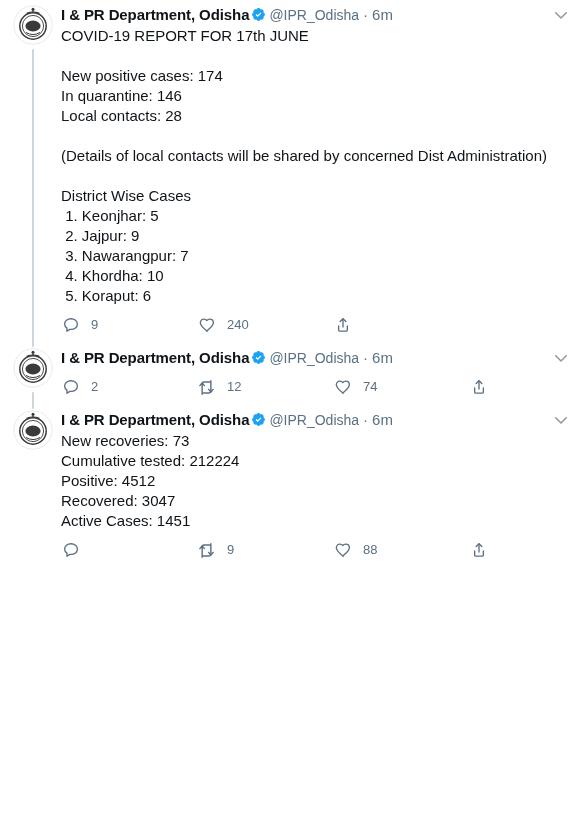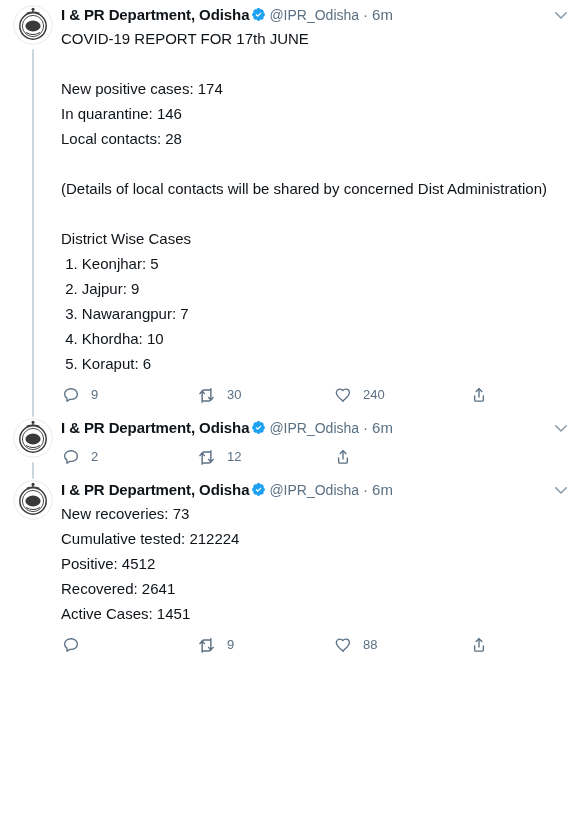--- a/index.html
+++ b/index.html
@@ -92,21 +92,21 @@
   }
   .caret {
     margin-left: auto;
     flex: 0 0 auto;
     padding-left: 8px;
     display: flex;
     align-items: center;
   }
   .body {
     font-size: 15px;
-    line-height: 25px;
+    line-height: 20px;
     color: #0f1419;
     white-space: pre-wrap;
     word-wrap: break-word;
     padding-top: 1px;
   }
   .actions {
     display: flex;
     align-items: center;
     height: 32px;
     margin-top: 3px;
@@ -194,31 +194,20 @@
         <div class="action">
           <span class="ico">
             <svg width="18" height="18" viewBox="0 0 24 24" aria-hidden="true">
               <path fill="none" stroke="#5b7083" stroke-width="1.8" stroke-linejoin="round" d="M12 3.6c-4.7 0-8.5 3.1-8.5 7 0 2.2 1.2 4.2 3.1 5.5v4.3l3.9-2.6c.5.07 1 .11 1.5.11 4.7 0 8.5-3.1 8.5-7s-3.8-7.3-8.5-7.3z"></path>
             </svg>
           </span>
           <span class="cnt">9</span>
         </div>
         <div class="action">
           <span class="ico">
-            <svg width="19" height="19" viewBox="0 0 24 24" aria-hidden="true">
-              <path fill="none" stroke="#5b7083" stroke-width="1.8" stroke-linecap="round" stroke-linejoin="round" d="M6.5 20.5V7.2a2.2 2.2 0 012.2-2.2h8.1"></path>
-              <path fill="none" stroke="#5b7083" stroke-width="1.8" stroke-linecap="round" stroke-linejoin="round" d="M3.6 9.6L6.5 6.3 9.4 9.6"></path>
-              <path fill="none" stroke="#5b7083" stroke-width="1.8" stroke-linecap="round" stroke-linejoin="round" d="M17.5 3.5v13.3a2.2 2.2 0 01-2.2 2.2H7.2"></path>
-              <path fill="none" stroke="#5b7083" stroke-width="1.8" stroke-linecap="round" stroke-linejoin="round" d="M20.4 14.4l-2.9 3.3-2.9-3.3"></path>
-            </svg>
-          </span>
-          <span class="cnt">30</span>
-        </div>
-        <div class="action">
-          <span class="ico">
             <svg width="18" height="18" viewBox="0 0 24 24" aria-hidden="true">
               <path fill="none" stroke="#5b7083" stroke-width="1.8" stroke-linejoin="round" d="M12 20.3l-1.3-1.2C6.1 15 3.1 12.3 3.1 8.9 3.1 6.2 5.2 4.1 7.9 4.1c1.5 0 3 .7 3.9 1.9.9-1.2 2.4-1.9 3.9-1.9 2.7 0 4.8 2.1 4.8 4.8 0 3.4-3 6.1-7.6 10.2L12 20.3z"></path>
             </svg>
           </span>
           <span class="cnt">240</span>
         </div>
         <div class="action share">
           <span class="ico">
             <svg width="18" height="18" viewBox="0 0 24 24" aria-hidden="true">
               <path fill="none" stroke="#5b7083" stroke-width="1.8" stroke-linecap="round" stroke-linejoin="round" d="M12 3.8v11"></path>
@@ -278,20 +267,28 @@
           <span class="ico">
             <svg width="19" height="19" viewBox="0 0 24 24" aria-hidden="true">
               <path fill="none" stroke="#5b7083" stroke-width="1.8" stroke-linecap="round" stroke-linejoin="round" d="M6.5 20.5V7.2a2.2 2.2 0 012.2-2.2h8.1"></path>
               <path fill="none" stroke="#5b7083" stroke-width="1.8" stroke-linecap="round" stroke-linejoin="round" d="M3.6 9.6L6.5 6.3 9.4 9.6"></path>
               <path fill="none" stroke="#5b7083" stroke-width="1.8" stroke-linecap="round" stroke-linejoin="round" d="M17.5 3.5v13.3a2.2 2.2 0 01-2.2 2.2H7.2"></path>
               <path fill="none" stroke="#5b7083" stroke-width="1.8" stroke-linecap="round" stroke-linejoin="round" d="M20.4 14.4l-2.9 3.3-2.9-3.3"></path>
             </svg>
           </span>
           <span class="cnt">12</span>
         </div>
+        <div class="action">
+          <span class="ico">
+            <svg width="18" height="18" viewBox="0 0 24 24" aria-hidden="true">
+              <path fill="none" stroke="#5b7083" stroke-width="1.8" stroke-linejoin="round" d="M12 20.3l-1.3-1.2C6.1 15 3.1 12.3 3.1 8.9 3.1 6.2 5.2 4.1 7.9 4.1c1.5 0 3 .7 3.9 1.9.9-1.2 2.4-1.9 3.9-1.9 2.7 0 4.8 2.1 4.8 4.8 0 3.4-3 6.1-7.6 10.2L12 20.3z"></path>
+            </svg>
+          </span>
+          <span class="cnt">74</span>
+        </div>
         <div class="action share">
           <span class="ico">
             <svg width="18" height="18" viewBox="0 0 24 24" aria-hidden="true">
               <path fill="none" stroke="#5b7083" stroke-width="1.8" stroke-linecap="round" stroke-linejoin="round" d="M12 3.8v11"></path>
               <path fill="none" stroke="#5b7083" stroke-width="1.8" stroke-linecap="round" stroke-linejoin="round" d="M8.2 7.4L12 3.6l3.8 3.8"></path>
               <path fill="none" stroke="#5b7083" stroke-width="1.8" stroke-linecap="round" stroke-linejoin="round" d="M6.2 13.2v5.4a1.6 1.6 0 001.6 1.6h8.4a1.6 1.6 0 001.6-1.6v-5.4"></path>
             </svg>
           </span>
         </div>
       </div>
@@ -328,21 +325,21 @@
         <span class="time">6m</span>
         <span class="caret">
           <svg width="18" height="18" viewBox="0 0 24 24" aria-hidden="true">
             <path fill="none" stroke="#8899a6" stroke-width="2" stroke-linecap="round" stroke-linejoin="round" d="M5 9l7 7 7-7"></path>
           </svg>
         </span>
       </div>
       <div class="body">New recoveries: 73
 Cumulative tested: 212224
 Positive: 4512
-Recovered: 2641
+Recovered: 3047
 Active Cases: 1451</div>
       <div class="actions">
         <div class="action">
           <span class="ico">
             <svg width="18" height="18" viewBox="0 0 24 24" aria-hidden="true">
               <path fill="none" stroke="#5b7083" stroke-width="1.8" stroke-linejoin="round" d="M12 3.6c-4.7 0-8.5 3.1-8.5 7 0 2.2 1.2 4.2 3.1 5.5v4.3l3.9-2.6c.5.07 1 .11 1.5.11 4.7 0 8.5-3.1 8.5-7s-3.8-7.3-8.5-7.3z"></path>
             </svg>
           </span>
           <span class="cnt"></span>
         </div>

